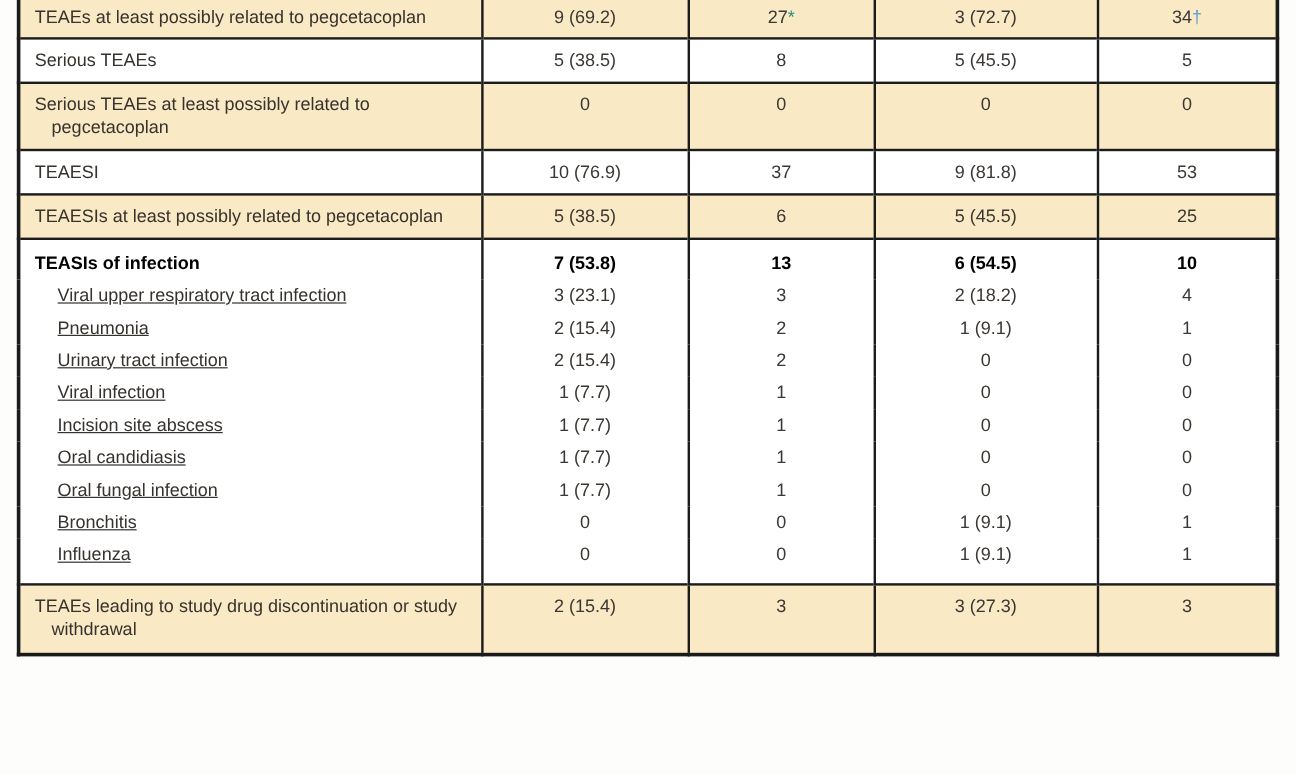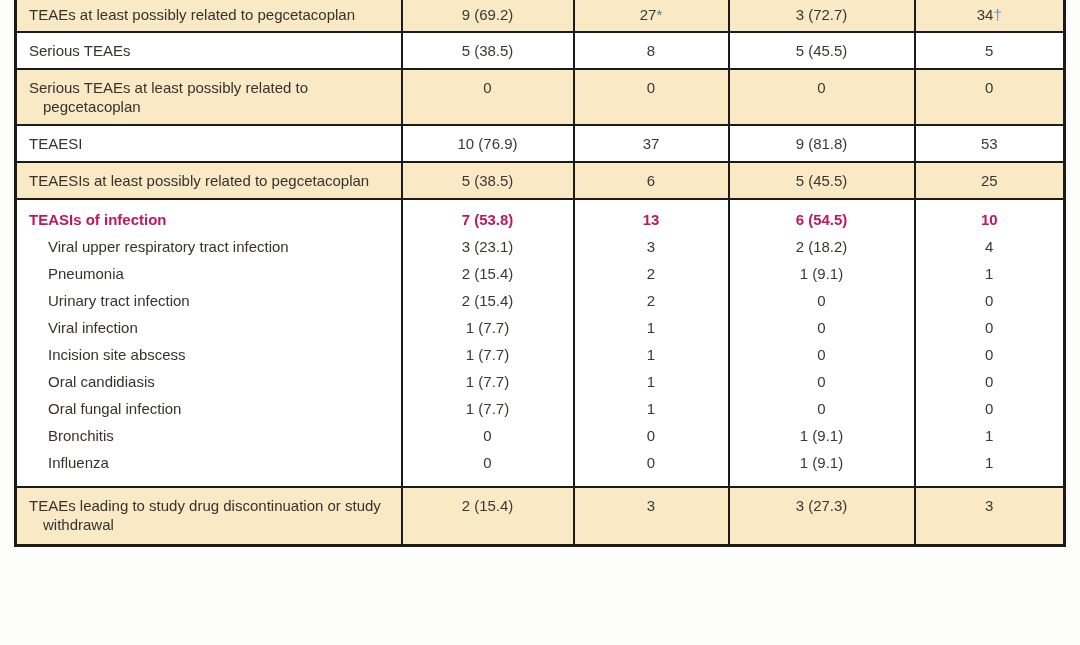--- a/index.html
+++ b/index.html
@@ -60,22 +60,22 @@
   tr.row-first td { border-top: none; padding-top: 5px; padding-bottom: 7px; }
 
   
   td.hang { padding-left: 26px; text-indent: -14px; }
 
   
   tr.inner td { border-top: none; padding-top: 4px; padding-bottom: 4px; }
   tr.sec-first td { padding-top: 10px; padding-bottom: 4px; }
   tr.sec-last td { padding-bottom: 14px; }
 
-  td.bold { font-weight: bold; color: #be185d; }
-  td.indent { padding-left: 31px; }
+  td.bold { font-weight: bold; color: #000000; }
+  td.indent { padding-left: 31px; text-decoration: underline; }
 
   tr.row-last td { padding-bottom: 10px; }
 
   .marker { font-weight: normal; }
 </style>
 </head>
 <body>
 
 <div class="table-wrap">
   <table class="ae-table">

